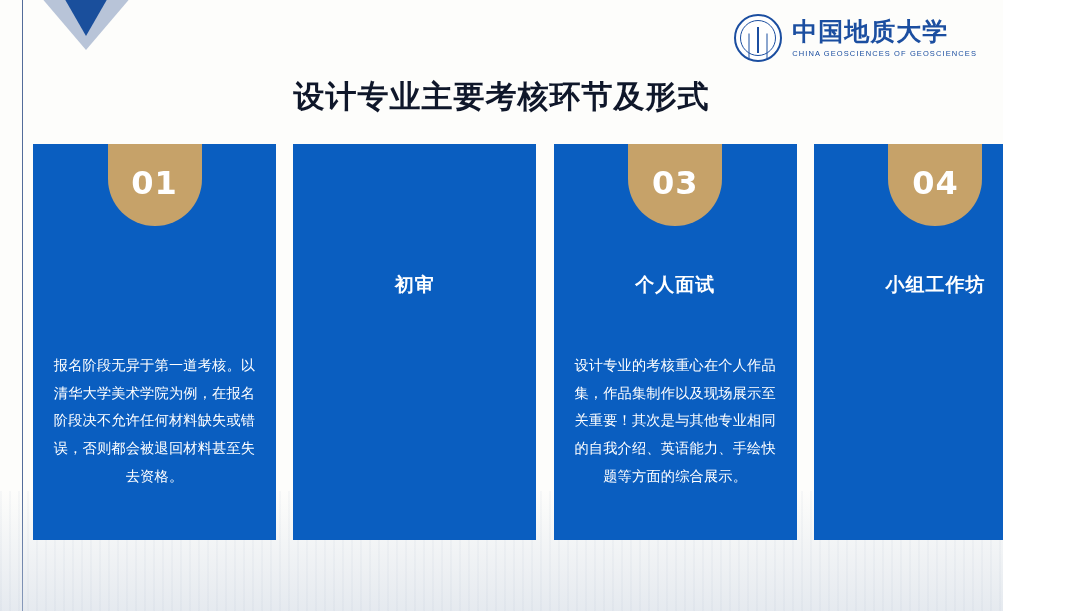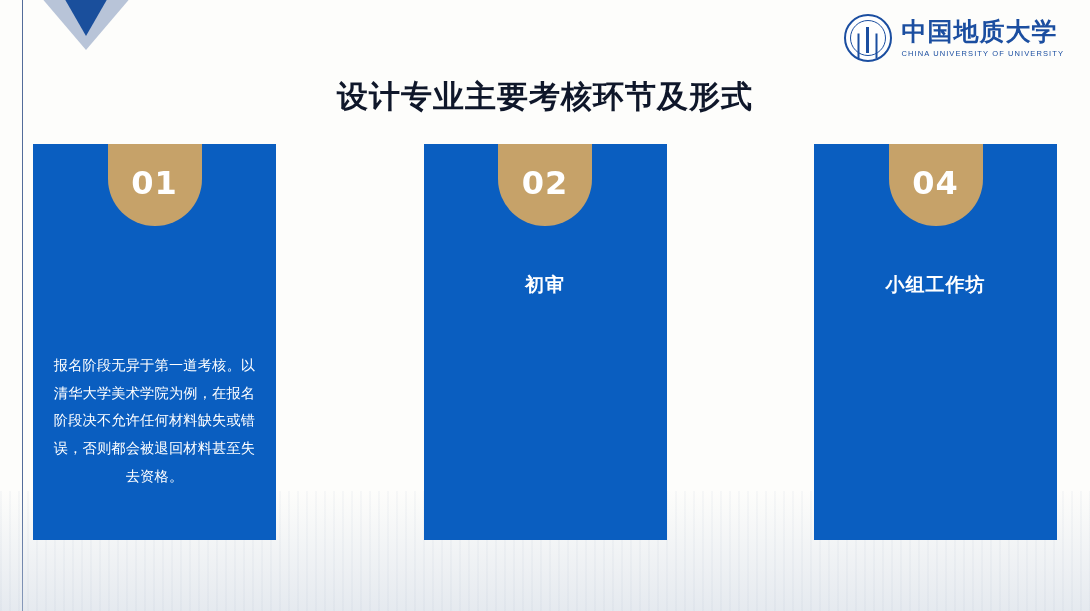--- a/index.html
+++ b/index.html
@@ -4,21 +4,21 @@
 <style>
   * { box-sizing: border-box; margin: 0; padding: 0; }
   html, body {
     width: 1090px; height: 611px;
     overflow: hidden;
     font-family: "Liberation Sans", sans-serif;
     background: #ffffff;
   }
   #slide {
     position: relative;
-    width: 1090px; height: 611px;
+    width: 1003px; height: 611px;
     background: #fdfdfb;
     overflow: hidden;
   }
   
   .left-rule {
     position: absolute;
     left: 22px; top: 0; bottom: 0;
     width: 1px;
     background: #1a3b7a;
     opacity: 0.75;
@@ -186,42 +186,46 @@
     <div class="tri-light"></div>
     <div class="tri-dark"></div>
   </div>
 
   <div class="bottom-texture"></div>
 
   <div class="logo">
     <div class="logo-seal"></div>
     <div class="logo-text">
       <div class="logo-cn">中国地质大学</div>
-      <div class="logo-en">CHINA UNIVERSITY OF UNIVERSITY</div>
+      <div class="logo-en">CHINA GEOSCIENCES OF GEOSCIENCES</div>
     </div>
   </div>
 
   <div class="slide-title">设计专业主要考核环节及形式</div>
 
   <div class="cards">
 
     <div class="card">
       <div class="card-badge">
         <span class="card-number">01</span>
       </div>
       <div class="card-body">报名阶段无异于第一道考核。以清华大学美术学院为例，在报名阶段决不允许任何材料缺失或错误，否则都会被退回材料甚至失去资格。</div>
     </div>
 
     <div class="card">
+      <div class="card-heading">初审</div>
+    </div>
+
+    <div class="card">
       <div class="card-badge">
-        <span class="card-number">02</span>
+        <span class="card-number">03</span>
       </div>
-      <div class="card-heading">初审</div>
-    </div>
-
+      <div class="card-heading">个人面试</div>
+      <div class="card-body">设计专业的考核重心在个人作品集，作品集制作以及现场展示至关重要！其次是与其他专业相同的自我介绍、英语能力、手绘快题等方面的综合展示。</div>
+    </div>
 
     <div class="card">
       <div class="card-badge">
         <span class="card-number">04</span>
       </div>
       <div class="card-heading">小组工作坊</div>
     </div>
 
   </div>
 </div>

